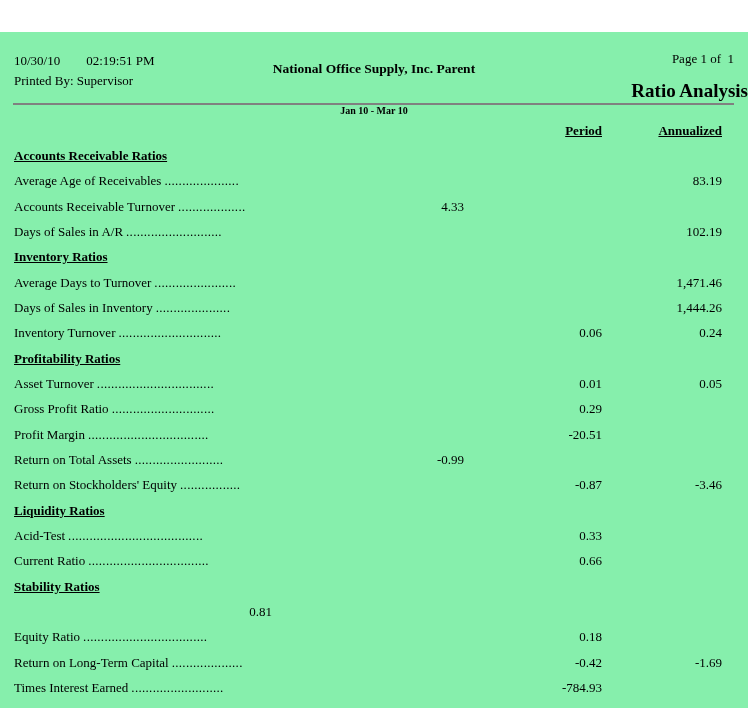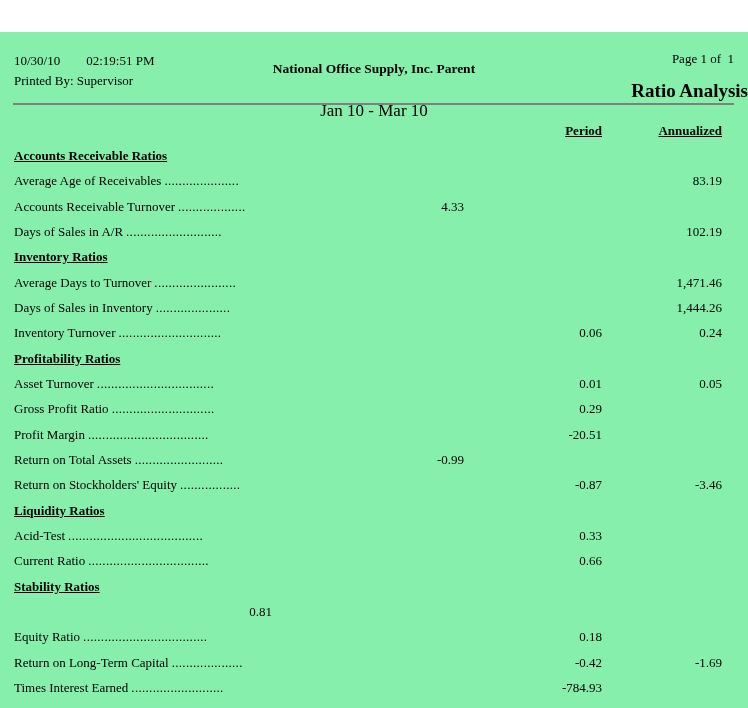--- a/index.html
+++ b/index.html
@@ -6,21 +6,21 @@
   .page{
     position:relative;width:748px;height:708px;background:#ffffff;color:#000000;
     font-family:"Liberation Serif","DejaVu Serif",serif;font-size:13px;overflow:hidden;
   }
   
   .hdr-left{position:absolute;left:14px;top:19px;line-height:20px;white-space:nowrap;}
   .hdr-left .time{margin-left:26px;}
   .hdr-center{position:absolute;left:0;right:0;top:29px;text-align:center;}
   .company{font-weight:bold;font-size:13.5px;line-height:15px;}
   .report-title{font-weight:bold;font-size:19px;line-height:20px;margin-top:5px;text-align:right;}
-  .report-range{font-weight:normal;font-size:17px;line-height:14px;margin-top:3px;}
+  .report-range{font-weight:bold;font-size:10px;line-height:14px;margin-top:3px;}
   .hdr-right{position:absolute;right:14px;top:19px;white-space:pre;}
   .rule{position:absolute;left:13px;top:71px;width:721px;height:2px;}
   
   .content{position:absolute;left:14px;top:86px;width:716px;}
   .row{display:flex;height:25.33px;align-items:center;}
   .lbl{width:330px;white-space:nowrap;overflow:hidden;}
   .pcol{width:258px;text-align:right;white-space:nowrap;}
   .acol{width:120px;text-align:right;white-space:nowrap;}
   .colname{font-weight:bold;text-decoration:underline;}
   .sec-title{font-weight:bold;text-decoration:underline;}

